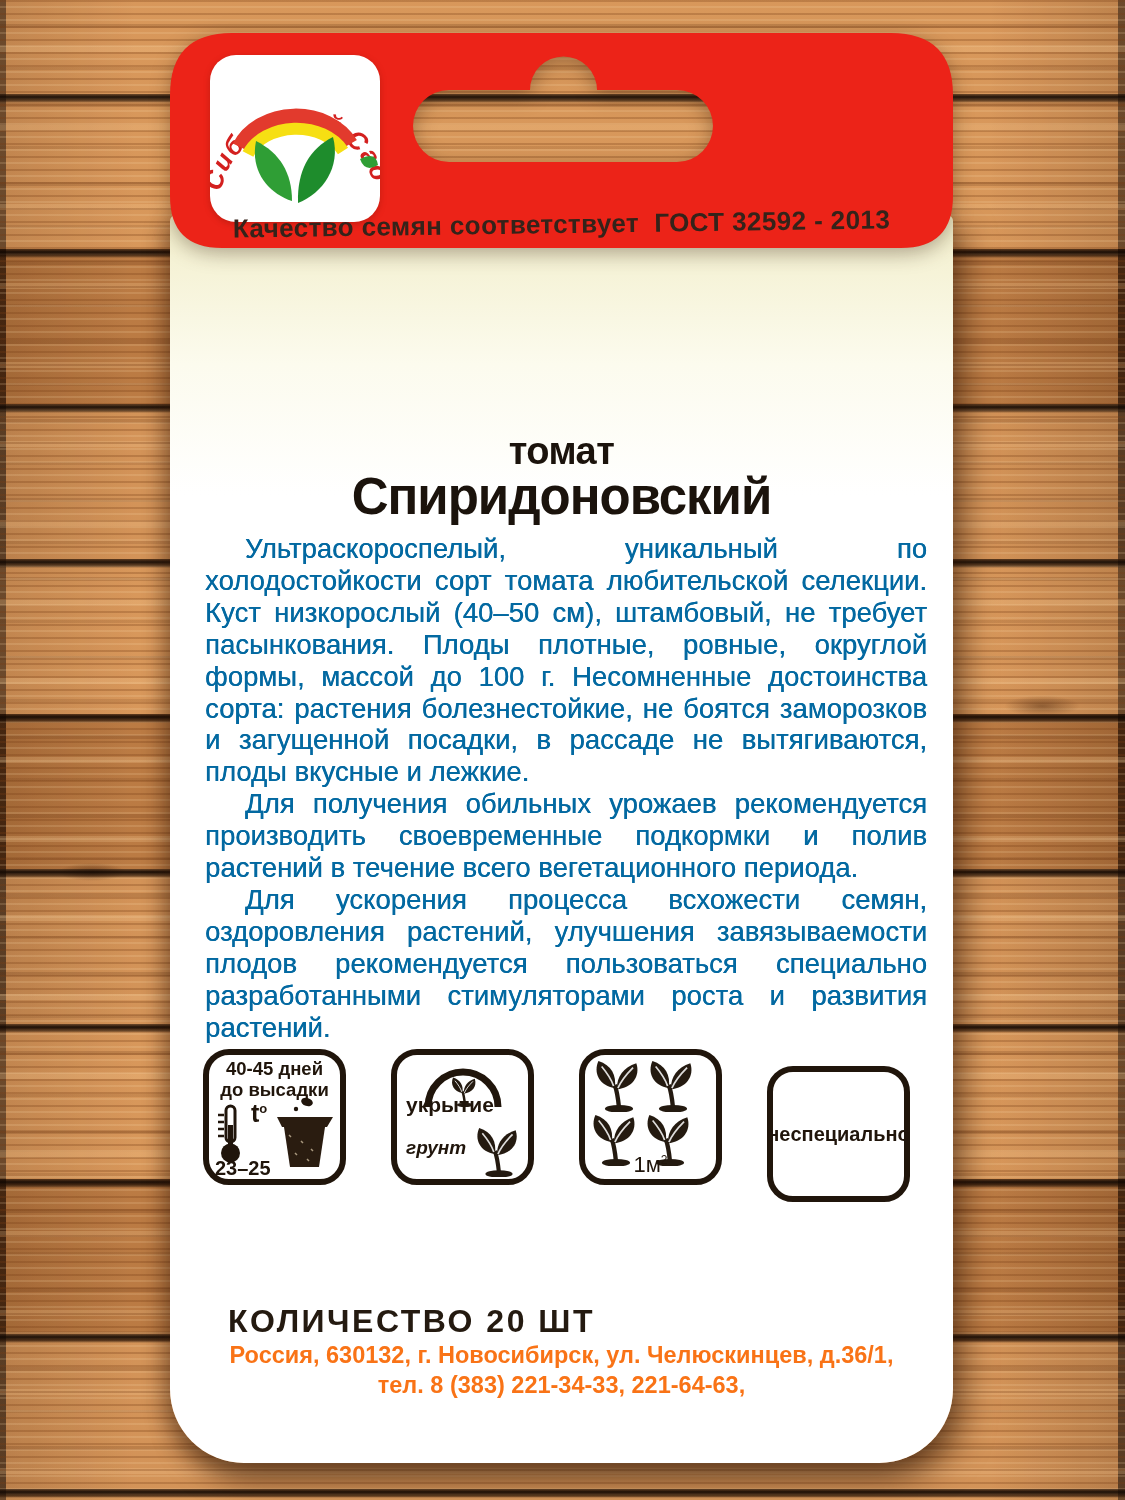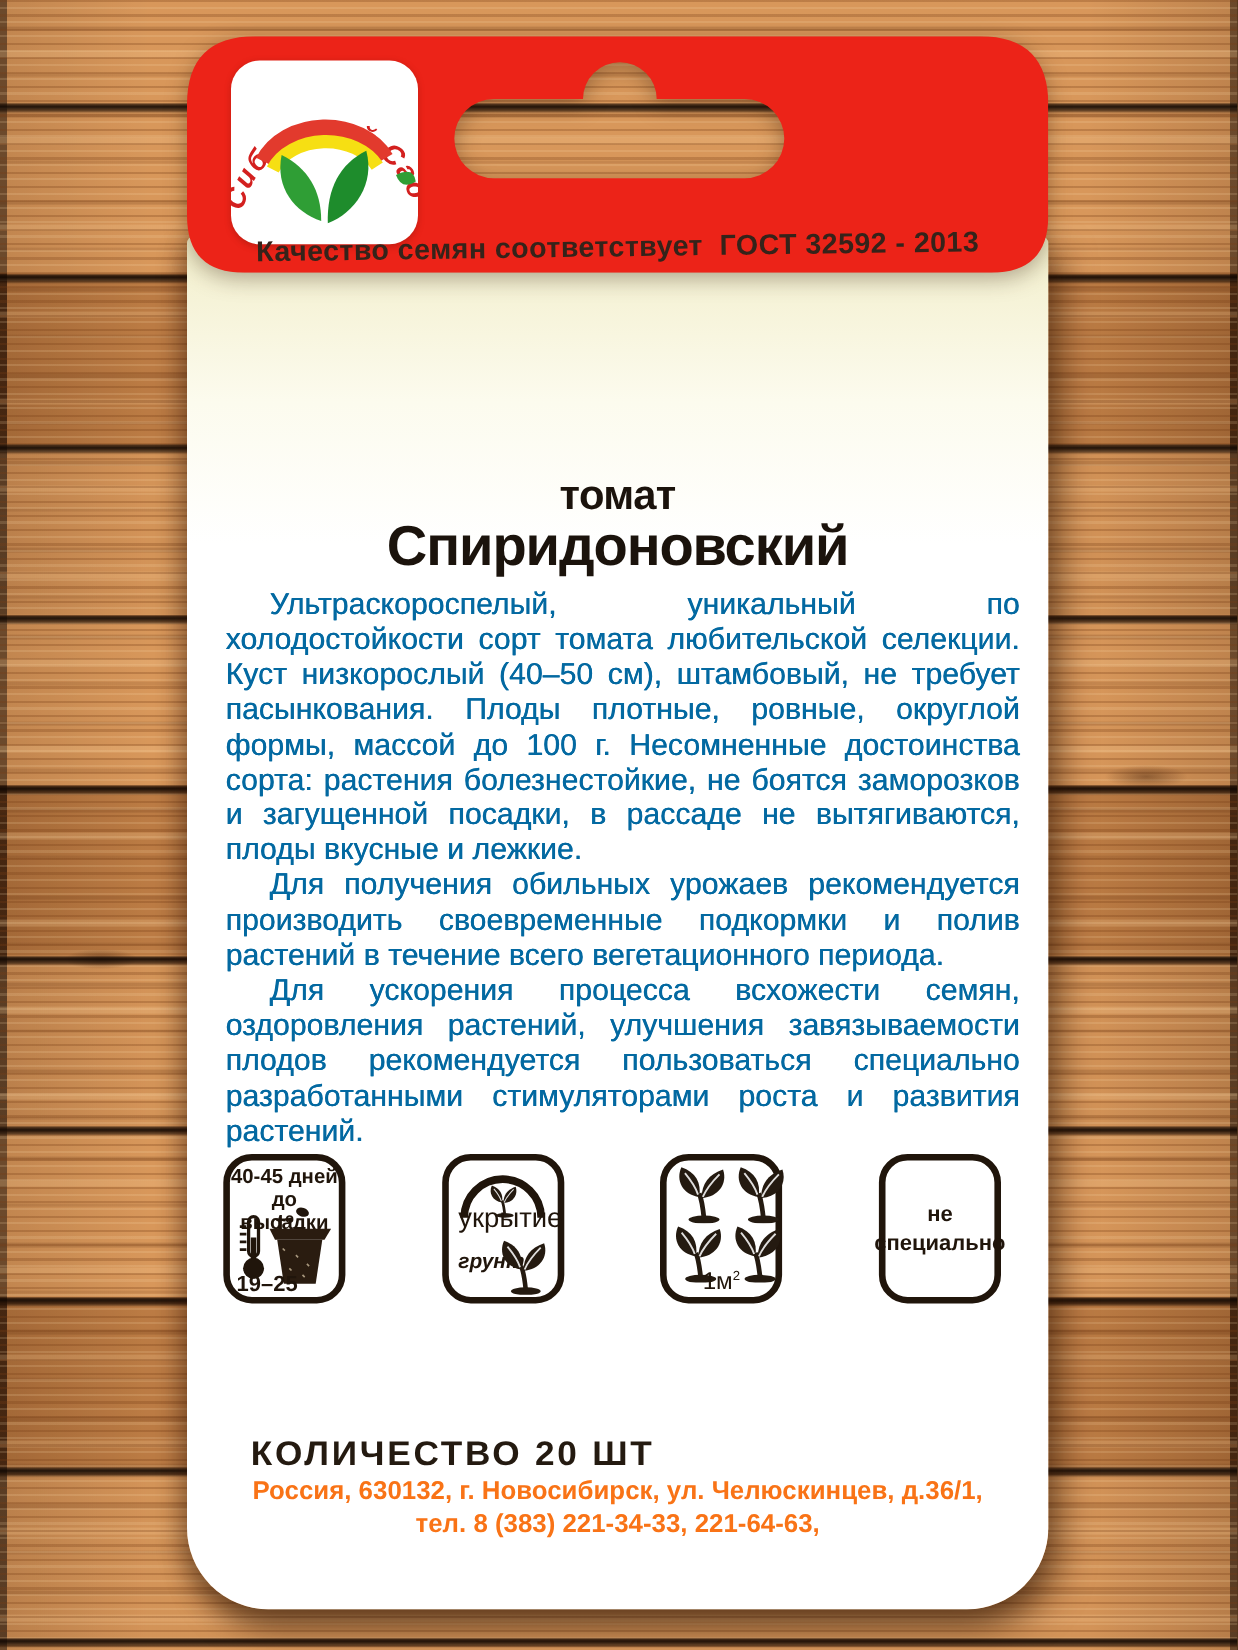--- a/index.html
+++ b/index.html
@@ -37,40 +37,40 @@
   #variety{position:absolute;left:0;top:434px;width:100%;text-align:center;
            font-size:51px;font-weight:700;letter-spacing:-1px;}
   
   #bodytext{position:absolute;left:35px;top:500px;width:722px;
             font-size:27.5px;line-height:31.9px;text-align:justify;
             color:#0369a1;text-shadow:.35px 0 0 currentColor;}
   #bodytext p{margin:0;text-indent:40px;}
   
   #icons{position:absolute;left:33px;top:1016px;width:707px;height:136px;
          display:flex;justify-content:space-between;}
-  .badge{width:111px;height:136px;border:6px solid #20150b;border-radius:26px;
+  .badge{width:143px;height:136px;border:6px solid #20150b;border-radius:26px;
          box-sizing:border-box;position:relative;color:#20150b;background:transparent;}
   .bl{position:absolute;left:0;width:100%;text-align:center;font-weight:700;font-size:18.5px;line-height:21px;}
   .b1-l1{top:3px;} .b1-l2{top:24px;}
   .b1-temp{position:absolute;left:6px;bottom:-1px;font-size:20px;font-weight:700;}
   .tsym{position:absolute;left:42px;top:44px;font-size:25px;font-weight:700;}
   .tsym sup{font-size:13px;vertical-align:super;}
   .thermo{position:absolute;left:6px;top:48px;}
   .potsvg{position:absolute;right:1px;top:40px;}
   .dome{position:absolute;left:50%;top:8px;transform:translateX(-50%);}
-  .b2-l1{position:absolute;left:9px;top:38px;font-size:25px;font-weight:400;}
+  .b2-l1{position:absolute;left:9px;top:38px;font-size:21px;font-weight:700;}
   .b2-l2{position:absolute;left:9px;top:82px;font-size:19px;font-weight:700;font-style:italic;}
   .sp{position:absolute;}
   .b2-sprout{right:4px;bottom:2px;}
   .b3-s1{left:8px;top:5px;} .b3-s2{left:62px;top:5px;}
   .b3-s3{left:5px;top:59px;} .b3-s4{left:59px;top:59px;}
   .b3-label{position:absolute;left:50%;bottom:1px;transform:translateX(-50%);
             font-size:22px;font-weight:400;z-index:2;margin-top:28px;}
   .b3-label sup{font-size:12px;}
-  .badge4{display:flex;flex-direction:column;align-items:center;justify-content:center;}
+  .badge4{display:flex;align-items:center;justify-content:center;margin-top:17px;}
   .b4-line{font-size:20px;font-weight:700;line-height:26px;text-align:center;}
   .b5-label{position:absolute;left:0;top:4px;width:100%;text-align:center;font-size:20px;font-weight:700;}
   .basket{position:absolute;left:50%;bottom:1px;transform:translateX(-50%);}
   
   #qty{position:absolute;left:58px;top:1270px;font-size:32px;font-weight:700;
        letter-spacing:2.5px;color:#241a10;transform:scaleY(.97);}
   #address{position:absolute;left:0;top:1308px;width:100%;text-align:center;
            font-size:23.5px;font-weight:700;line-height:29.5px;color:#f97316;}
 </style>
 </head>
@@ -138,21 +138,21 @@
           <path d="M3,12 h6 M3,19 h6 M3,26 h6 M3,33 h6" stroke="#20150b" stroke-width="2.5"></path>
         </svg>
         <div class="tsym"><span>t</span><sup>o</sup></div>
         <svg class="potsvg" width="70" height="76" viewBox="0 0 70 76">
           <ellipse cx="38" cy="7" rx="6" ry="4" fill="#20150b" transform="rotate(18 38 7)"></ellipse>
           <circle cx="27" cy="14" r="2.2" fill="#20150b"></circle>
           <path d="M8,22 H64 L58,32 H13 Z" fill="#2a1c10"></path>
           <path d="M15,32 H56 L50,72 H21 Z" fill="#2a1c10"></path>
           <path d="M20,40 l2,2 M32,46 l2,2 M26,58 l2,2 M42,54 l2,2 M38,64 l2,2" stroke="#c9b89a" stroke-width="1.5" opacity=".8"></path>
         </svg>
-        <div class="b1-temp">19–25</div>
+        <div class="b1-temp">23–25</div>
       </div>
 
       <div class="badge">
         <svg class="dome" width="86" height="46" viewBox="0 0 86 46">
           <path d="M8,44 A35,35 0 0 1 78,44" fill="none" stroke="#20150b" stroke-width="7"></path>
           <g transform="translate(30,14) scale(0.62)">
               <use href="#sprout-sym"></use>
             </g>
         </svg>
         <div class="b2-l1">укрытие</div>

